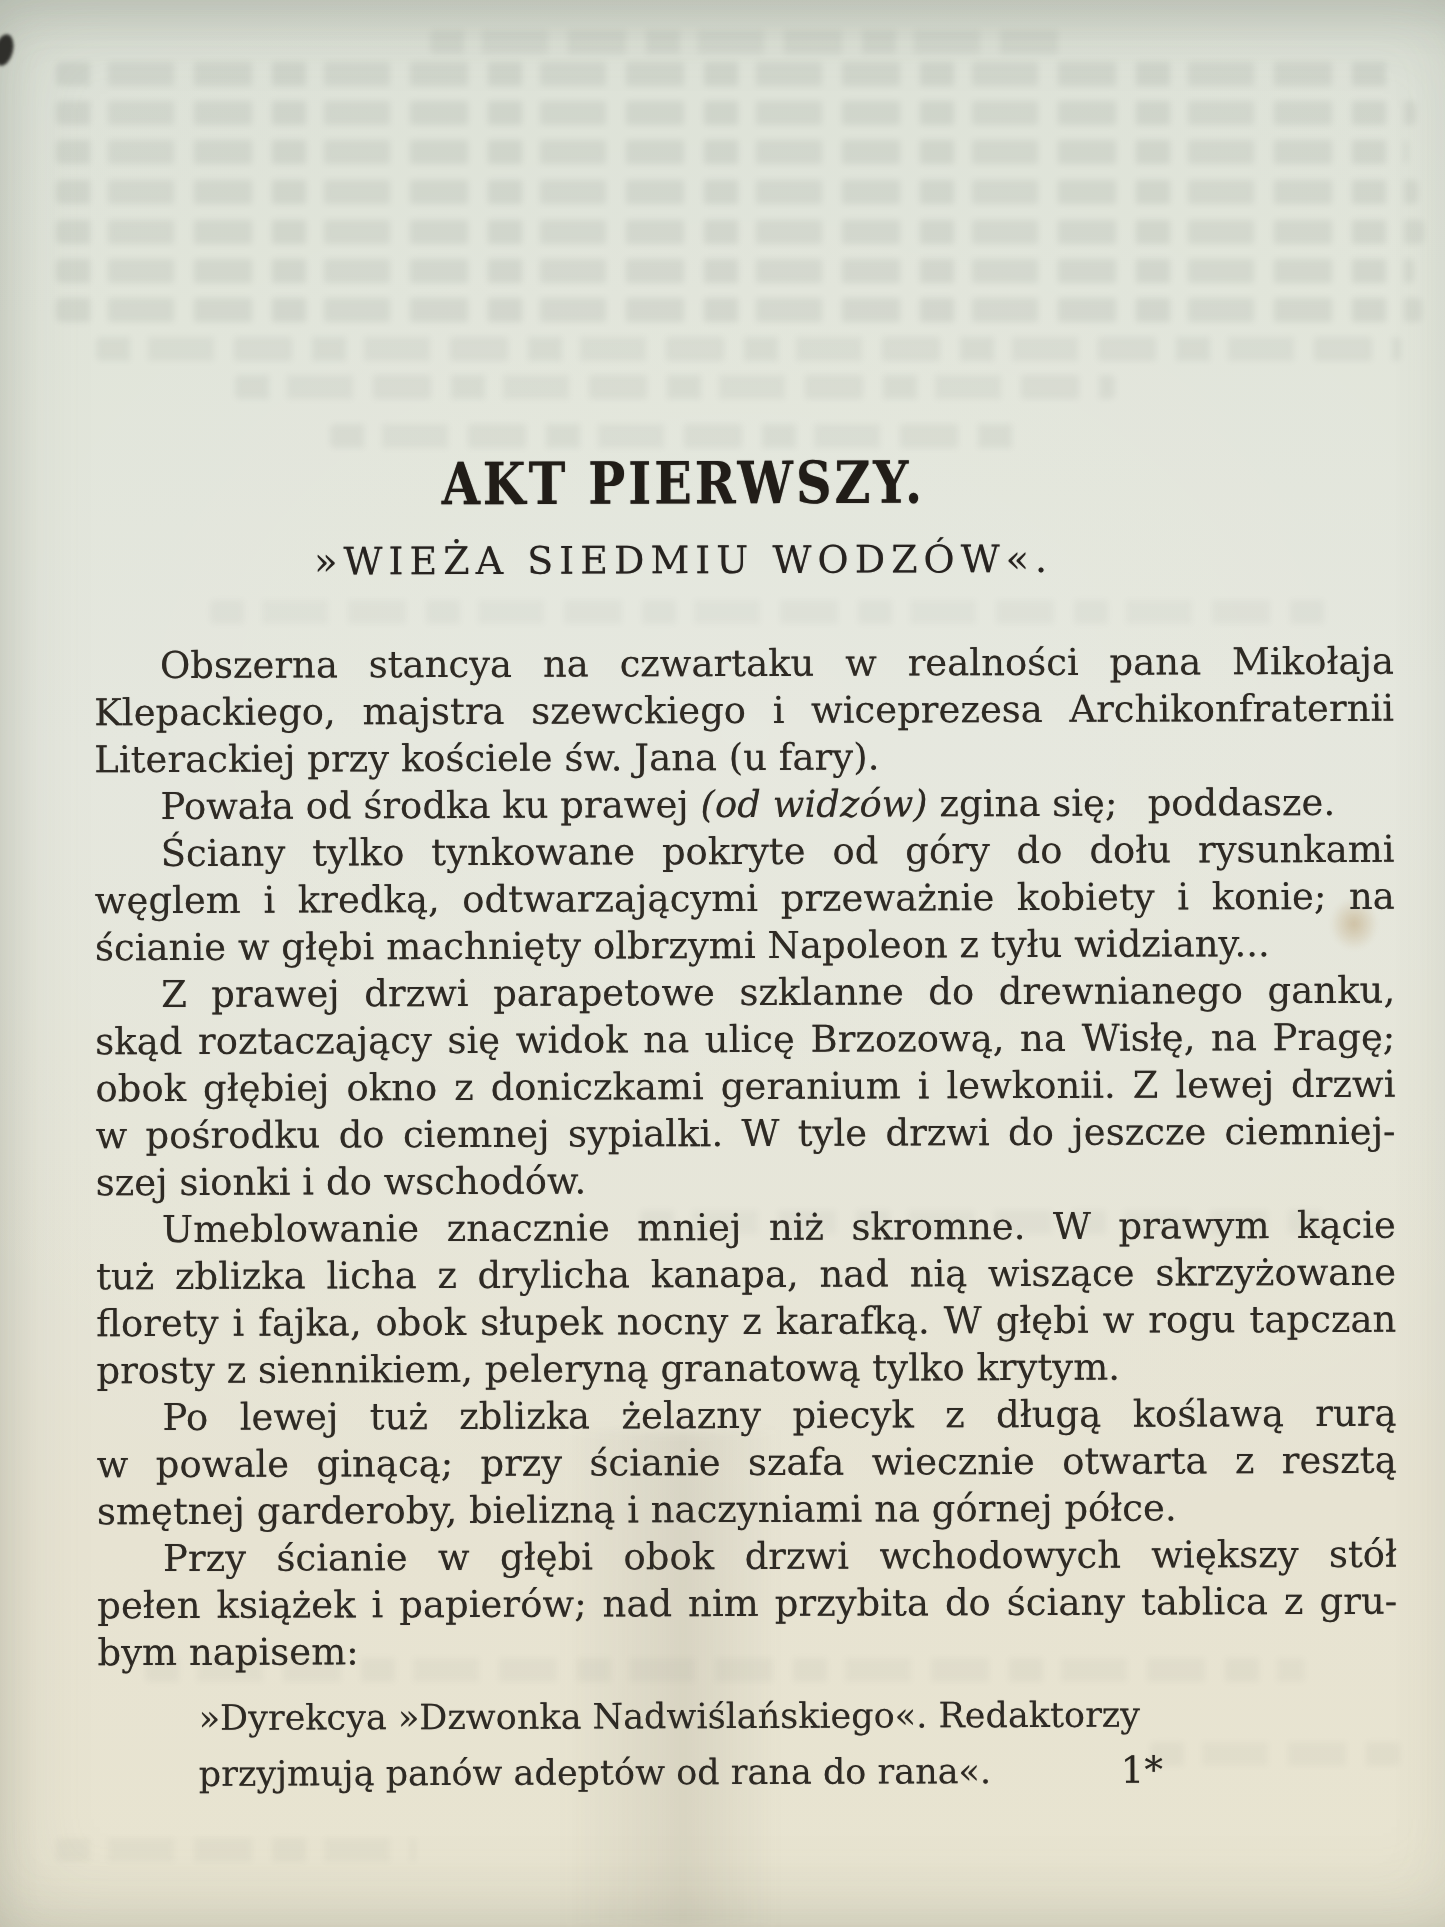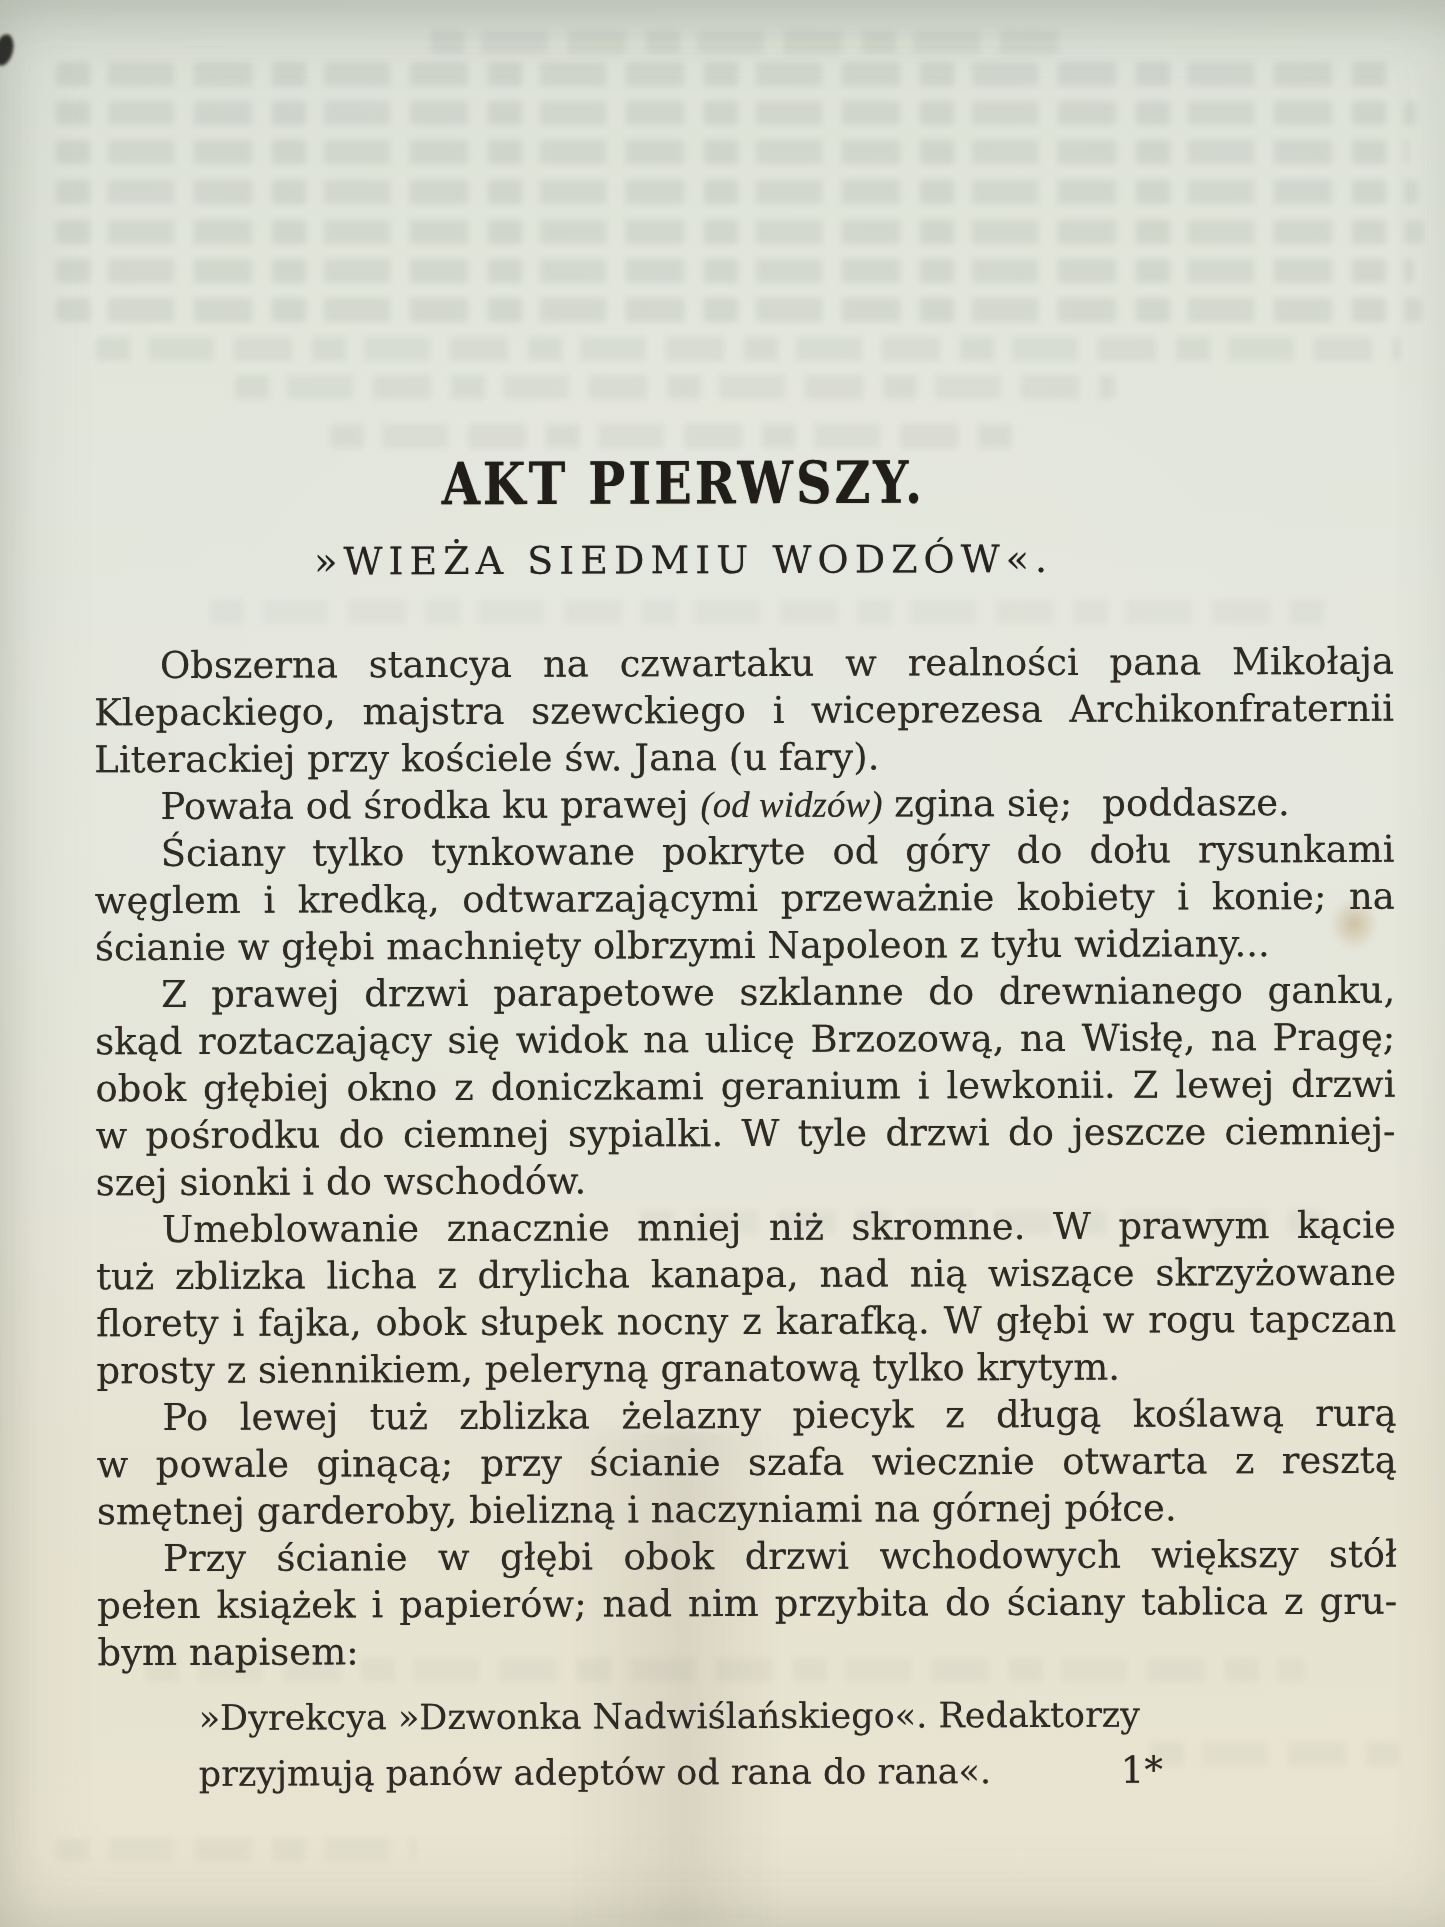--- a/index.html
+++ b/index.html
@@ -31,21 +31,21 @@
   .text-column{position:absolute;top:640px;left:95px;width:1300px;}
   .para{margin:0;}
   .line{
     height:47px;line-height:47px;font-size:37px;
     text-align:justify;text-align-last:justify;-moz-text-align-last:justify;
     white-space:normal;overflow:visible;
     text-shadow:0 0 .7px rgba(46,42,36,.55);
   }
   .line.last{text-align-last:left;-moz-text-align-last:left;}
   .indent{text-indent:66px;}
-  .it{font-style:italic;font-family:Liberation Serif, serif;}
+  .it{font-style:italic;}
   
   .notice{position:absolute;top:1688px;left:196px;width:960px;}
   .notice .nline{
     height:56px;line-height:56px;font-size:35px;text-align:left;
     text-shadow:0 0 .7px rgba(46,42,36,.5);
   }
   
   .sig{
     position:absolute;top:1750px;left:1118px;font-size:37px;color:#2a2620;
     text-shadow:0 0 .8px rgba(42,38,32,.55);

